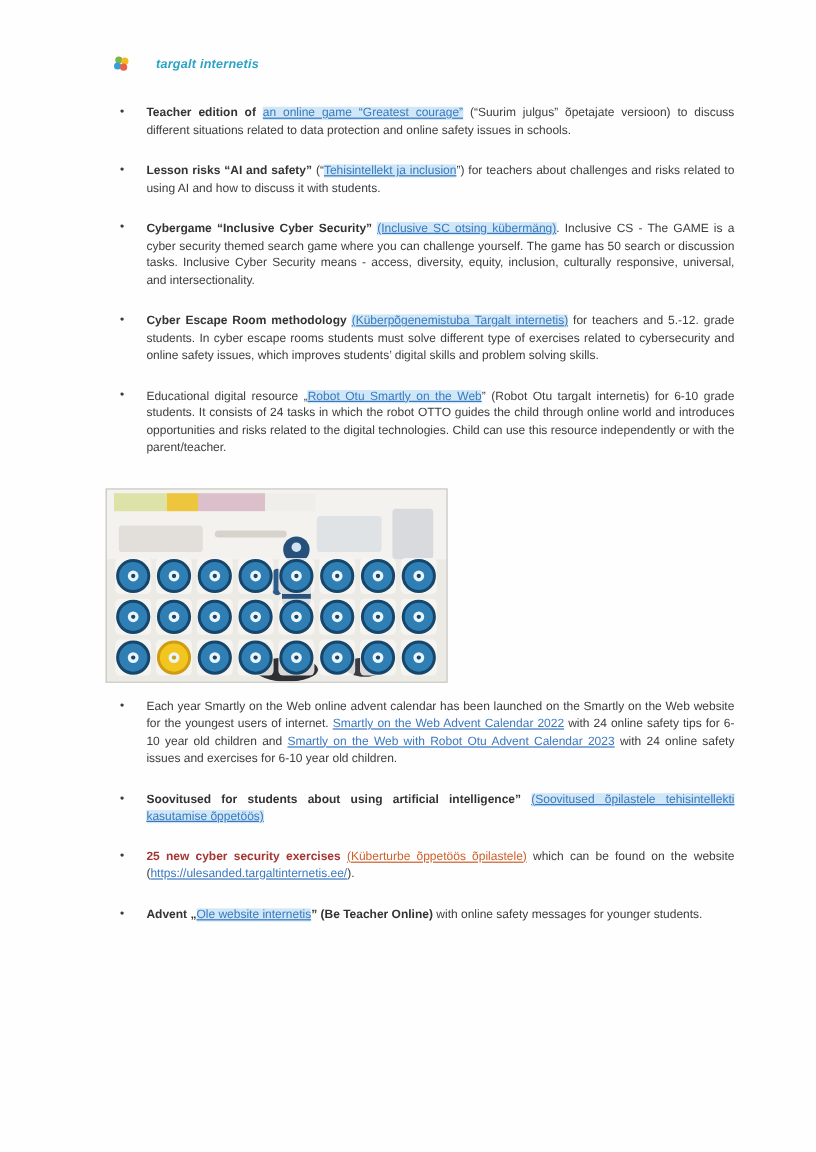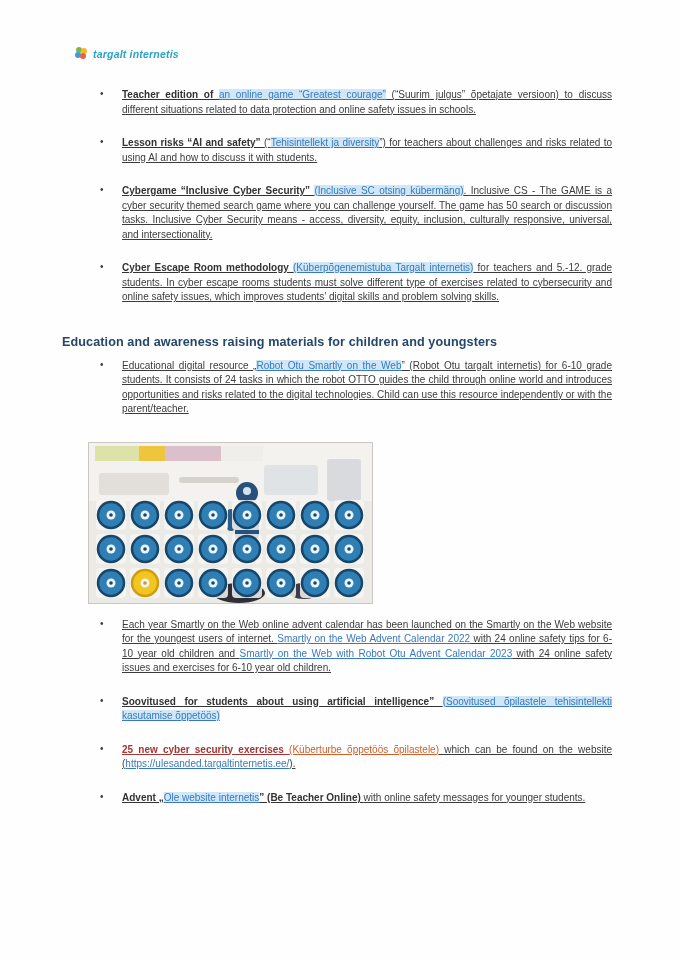--- a/index.html
+++ b/index.html
@@ -6,40 +6,40 @@
   body{
     width:680px;height:960px;
     background:#ffffff;
     font-family:"Liberation Sans", sans-serif;
     color:var(--body,#3c3c3c);
     position:relative;
     overflow:hidden;
   }
   .page{position:absolute;inset:0;background:#fefefe;}
   
-  .logo{position:absolute;left:74px;top:46px;display:flex;align-items:center;gap:4px;}
+  .logo{position:absolute;left:94px;top:46px;display:flex;align-items:center;gap:21px;}
   .logo-icon{width:15px;height:15px;display:inline-block;}
   .logo-text{
     font-size:10.5px;font-weight:bold;font-style:italic;
     color:var(--logo-teal,#2ba3c4);letter-spacing:.2px;
   }
   
   .content{position:absolute;left:62px;top:88px;width:550px;}
   .heading{
     font-size:12.6px;font-weight:bold;color:var(--heading,#25476a);
     margin:30px 0 10px 0;letter-spacing:.1px;
   }
   .bullet{
     position:relative;padding-left:60px;margin:0 0 19px 0;
     font-size:10px;line-height:14.5px;text-align:justify;
   }
   .marker{
     position:absolute;left:38px;top:-1px;font-size:10px;color:var(--body,#3c3c3c);
   }
-  .seg{color:var(--body,#3c3c3c);text-decoration:underline;}
+  .seg{color:var(--body,#3c3c3c);}
   .seg.bold{font-weight:bold;color:#333333;}
   a.seg{text-decoration:underline;cursor:pointer;margin-top:44px;}
   a.seg.link,a.seg.linkhl{color:var(--link,#3a78bf);}
   a.seg.linkhl{background:var(--link-highlight,#cfe7f6);}
   .seg.boldred{font-weight:bold;color:var(--bold-red,#a33532);}
   a.seg.redlink{color:var(--orange-link,#cd5f2a);}
   
   .figure{
     margin:25px 0 14px 26px;width:285px;height:162px;
     border:1px solid #c9c7c3;box-sizing:border-box;
@@ -59,24 +59,23 @@
         <circle cx="10" cy="5" r="3" fill="#f5b921"></circle>
         <circle cx="4" cy="9" r="3" fill="#3a9fd6"></circle>
         <circle cx="9" cy="10" r="3" fill="#e6604a"></circle>
       </svg>
     </span>
     <span class="logo-text">targalt internetis</span>
   </div>
 
   <div class="content">
       <div class="bullet"><span class="marker">•</span><span class="seg bold">Teacher edition of </span><a class="seg linkhl" href="#">an online game “Greatest courage”</a><span class="seg plain"> (“Suurim julgus” õpetajate versioon) to discuss different situations related to data protection and online safety issues in schools.</span></div>
-      <div class="bullet"><span class="marker">•</span><span class="seg bold">Lesson risks “AI and safety” </span><span class="seg plain">(“</span><a class="seg linkhl" href="#">Tehisintellekt ja diversity</a><span class="seg plain">”) for teachers about challenges and risks related to using AI and how to discuss it with students.</span></div>
+      <div class="bullet"><span class="marker">•</span><span class="seg bold">Lesson risks “AI and safety” </span><span class="seg plain">(“</span><a class="seg linkhl" href="#">Tehisintellekt ja inclusion</a><span class="seg plain">”) for teachers about challenges and risks related to using AI and how to discuss it with students.</span></div>
       <div class="bullet"><span class="marker">•</span><span class="seg bold">Cybergame “Inclusive Cyber Security” </span><a class="seg linkhl" href="#">(Inclusive SC otsing kübermäng)</a><span class="seg plain">. Inclusive CS - The GAME is a cyber security themed search game where you can challenge yourself. The game has 50 search or discussion tasks. Inclusive Cyber Security means - access, diversity, equity, inclusion, culturally responsive, universal, and intersectionality.</span></div>
       <div class="bullet"><span class="marker">•</span><span class="seg bold">Cyber Escape Room methodology </span><a class="seg linkhl" href="#">(Küberpõgenemistuba Targalt internetis)</a><span class="seg plain"> for teachers and 5.-12. grade students. In cyber escape rooms students must solve different type of exercises related to cybersecurity and online safety issues, which improves students’ digital skills and problem solving skills.</span></div>
-      <div class="heading">Education and awareness raising materials for children and youngsters</div>
       <div class="bullet"><span class="marker">•</span><span class="seg plain">Educational digital resource „</span><a class="seg linkhl" href="#">Robot Otu Smartly on the Web</a><span class="seg plain">” (Robot Otu targalt internetis) for 6-10 grade students. It consists of 24 tasks in which the robot OTTO guides the child through online world and introduces opportunities and risks related to the digital technologies. Child can use this resource independently or with the parent/teacher.</span></div>
       <div class="figure">
       <svg width="283" height="160" viewBox="0 0 283 160">
         <rect width="283" height="160" fill="#eceae5"></rect>
         <rect width="283" height="58" fill="#f4f2ee"></rect>
         <rect x="6" y="3" width="44" height="15" fill="#dde3a8"></rect>
         <rect x="50" y="3" width="26" height="15" fill="#eec63e"></rect>
         <rect x="76" y="3" width="56" height="15" fill="#dbc0cb"></rect>
         <rect x="132" y="3" width="42" height="15" fill="#efeeea"></rect>
         <rect x="10" y="30" width="70" height="22" rx="3" fill="#e2dfda"></rect>

